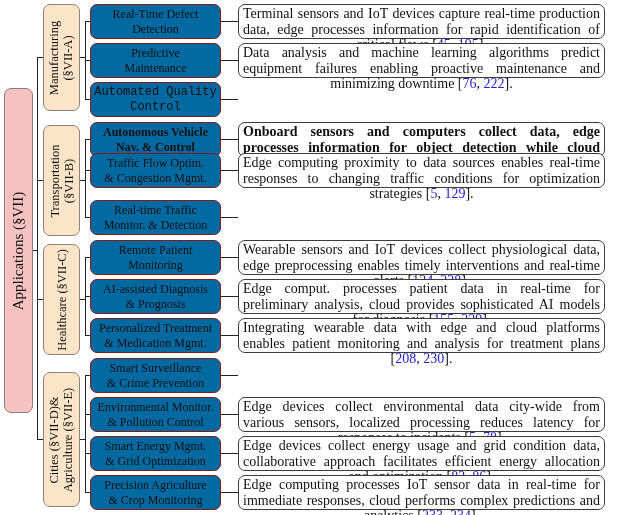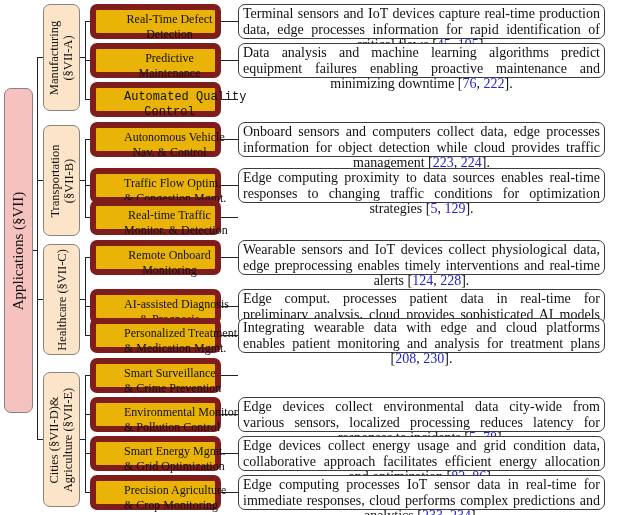--- a/index.html
+++ b/index.html
@@ -32,22 +32,22 @@
   .vtext {
     transform:rotate(-90deg); white-space:nowrap; text-align:center;
     font-size:12.5px; line-height:14px;
   }
   
   .row { position:absolute; left:0; width:640px; height:35px; }
   .rail-stub { position:absolute; left:85px; top:17px; width:5px; height:1px; background:#222; }
   .desc-stub { position:absolute; left:221px; top:17px; width:17px; height:1px; background:#222; }
   .topic-box {
     position:absolute; left:90px; top:0; width:131px; height:35px; box-sizing:border-box;
-    background:#eab308; border:6px solid #7f1d1d; border-radius:7px;
-    text-align:center; font-size:12px; line-height:15px; padding-top:2px;padding-left:28px;
+    background:#0369a1; border:1px solid #7f1d1d; border-radius:7px;
+    text-align:center; font-size:12px; line-height:15px; padding-top:2px;
   }
   .topic-box div { white-space:nowrap; }
   .desc-box {
     position:absolute; left:238px; top:0; width:367px; height:35px; box-sizing:border-box;
     background:#fff; border:1px solid #3c3c3c; border-radius:7px;
     font-size:14px; line-height:15.5px; padding:1px 4px;
     text-align:justify; text-align-last:center;
   }
   .cite { color:#2323cc; }
   .pun { color:#111; }
@@ -122,56 +122,56 @@
     <div class="desc-box"><span>Data analysis and machine learning algorithms predict equipment failures enabling proactive maintenance and minimizing downtime</span><span class="pun"> [</span><span class="cite">76</span><span class="pun">, </span><span class="cite">222</span><span class="pun">].</span></div>
   </div>
       <div class="row" style="top: 82px; font-family: Liberation Mono, monospace;">
     <div class="rail-stub"></div>
     <div class="topic-box dotted">
       <div>Automated Quality</div>
       <div>Control</div>
     </div>
     <div class="desc-stub"></div>
   </div>
-      <div class="row" style="top: 122px;">
+      <div class="row" style="top: 122px; font-weight: bold;">
     <div class="rail-stub"></div>
     <div class="topic-box dotted">
       <div>Autonomous Vehicle</div>
       <div>Nav. &amp; Control</div>
     </div>
     <div class="desc-stub"></div>
     <div class="desc-box"><span>Onboard sensors and computers collect data, edge processes information for object detection while cloud provides traffic management</span><span class="pun"> [</span><span class="cite">223</span><span class="pun">, </span><span class="cite">224</span><span class="pun">].</span></div>
   </div>
-      <div class="row" style="top: 168px;">
+      <div class="row" style="top: 153px;">
     <div class="rail-stub"></div>
     <div class="topic-box dotted">
       <div>Traffic Flow Optim.</div>
       <div>&amp; Congestion Mgmt.</div>
     </div>
     <div class="desc-stub"></div>
     <div class="desc-box"><span>Edge computing proximity to data sources enables real-time responses to changing traffic conditions for optimization strategies</span><span class="pun"> [</span><span class="cite">5</span><span class="pun">, </span><span class="cite">129</span><span class="pun">].</span></div>
   </div>
       <div class="row" style="top: 200px;">
     <div class="rail-stub"></div>
     <div class="topic-box dotted">
       <div>Real-time Traffic</div>
       <div>Monitor. &amp; Detection</div>
     </div>
     <div class="desc-stub"></div>
   </div>
       <div class="row" style="top: 240px;">
     <div class="rail-stub"></div>
     <div class="topic-box dotted">
-      <div>Remote Onboard</div>
+      <div>Remote Patient</div>
       <div>Monitoring</div>
     </div>
     <div class="desc-stub"></div>
     <div class="desc-box"><span>Wearable sensors and IoT devices collect physiological data, edge preprocessing enables timely interventions and real-time alerts</span><span class="pun"> [</span><span class="cite">124</span><span class="pun">, </span><span class="cite">228</span><span class="pun">].</span></div>
   </div>
-      <div class="row" style="top: 289px;">
+      <div class="row" style="top: 279px;">
     <div class="rail-stub"></div>
     <div class="topic-box dotted">
       <div>AI-assisted Diagnosis</div>
       <div>&amp; Prognosis</div>
     </div>
     <div class="desc-stub"></div>
     <div class="desc-box"><span>Edge comput. processes patient data in real-time for preliminary analysis, cloud provides sophisticated AI models for diagnosis</span><span class="pun"> [</span><span class="cite">155</span><span class="pun">, </span><span class="cite">229</span><span class="pun">].</span></div>
   </div>
       <div class="row" style="top: 318px;">
     <div class="rail-stub"></div>

